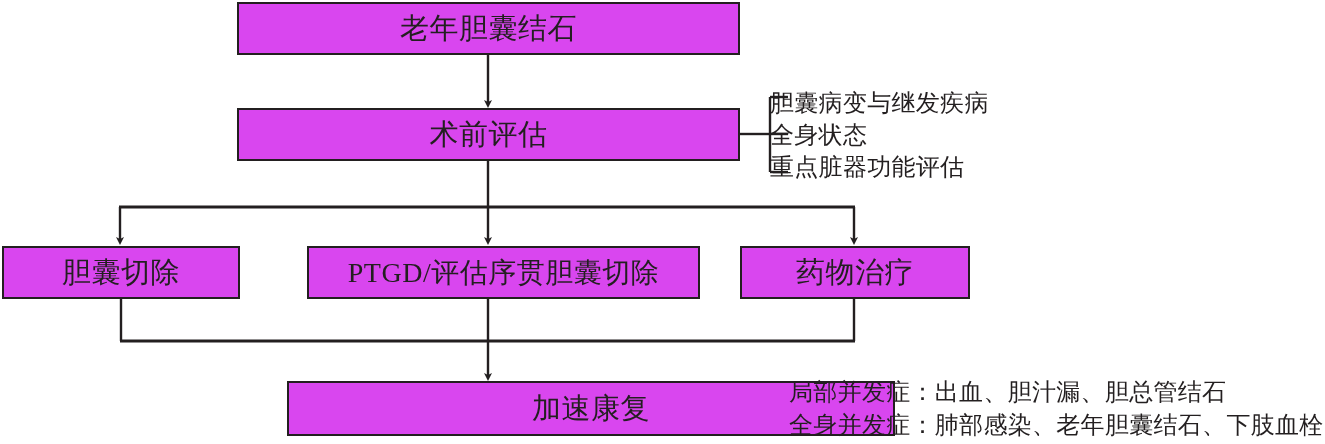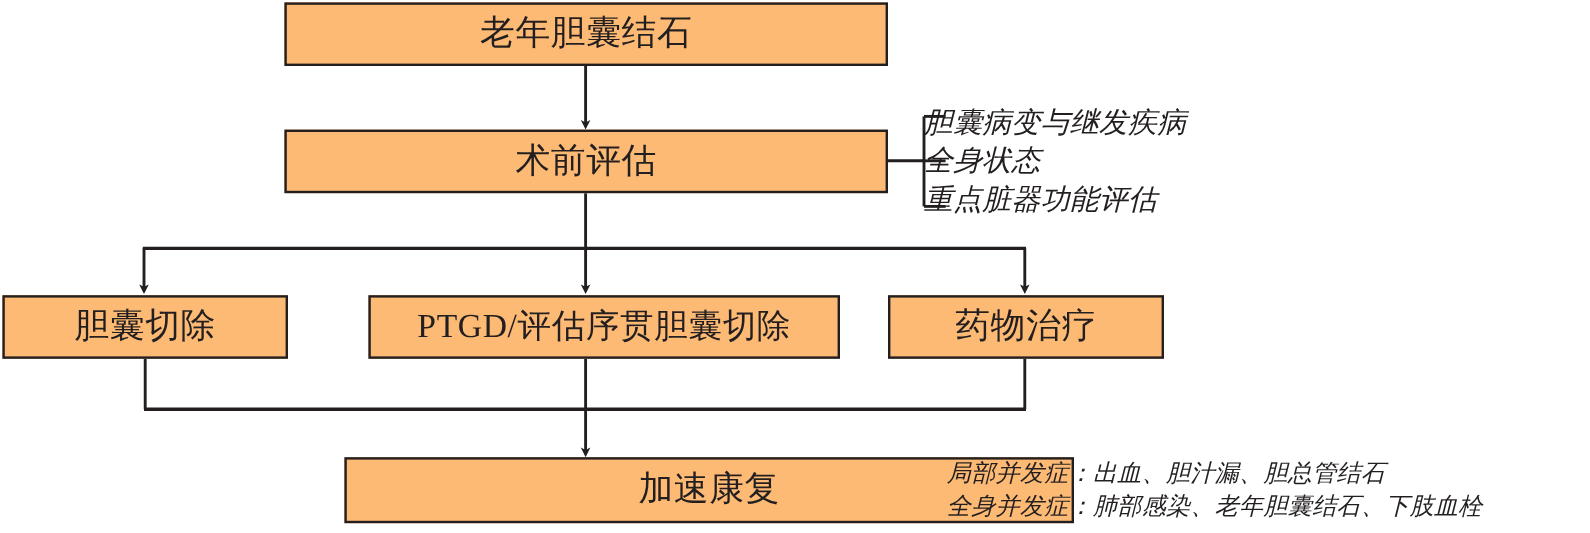--- a/index.html
+++ b/index.html
@@ -12,21 +12,21 @@
     width: 1325px;
     height: 444px;
     background: #ffffff;
     font-family: "Liberation Serif", "DejaVu Serif", serif;
     overflow: hidden;
   }
   .node-box {
     position: absolute;
     box-sizing: border-box;
     border: 2px solid #231f20;
-    background: #fdba74;
+    background: #d946ef;
     display: flex;
     align-items: center;
     justify-content: center;
     color: #231f20;
     line-height: 1;
     white-space: nowrap;
   }
   .node-label {
     font-size: 29px;
     letter-spacing: 0.5px;
@@ -50,32 +50,31 @@
   .annot-group {
     position: absolute;
     display: flex;
     align-items: center;
     color: #231f20;
   }
   .annot-lines {
     display: flex;
     flex-direction: column;
     justify-content: center;
-    font-style: italic;
   }
   .annot-line {
     font-size: 24px;
     line-height: 1.32;
     white-space: nowrap;
     letter-spacing: 0.3px;
   }
   #annot-preop  { left: 770px; top: 86px;  height: 100px; }
   #annot-preop .annot-line { font-size: 24px; }
   #annot-recovery { left: 789px; top: 376px; height: 66px; }
-  #annot-recovery .annot-line { font-size: 20px; line-height: 1.36; }
+  #annot-recovery .annot-line { font-size: 24px; line-height: 1.36; }
 </style>
 </head>
 <body>
 
 <div id="flowchart-root">
 
   <svg class="edge-layer" viewBox="0 0 1325 444" width="1325" height="444" xmlns="http://www.w3.org/2000/svg">
     <defs>
       <marker id="arrowhead" markerWidth="10" markerHeight="10" refX="5" refY="5" orient="auto" markerUnits="userSpaceOnUse">
         <path d="M1,1 L9,5 L1,9 L3,5 Z" fill="#231f20"></path>

